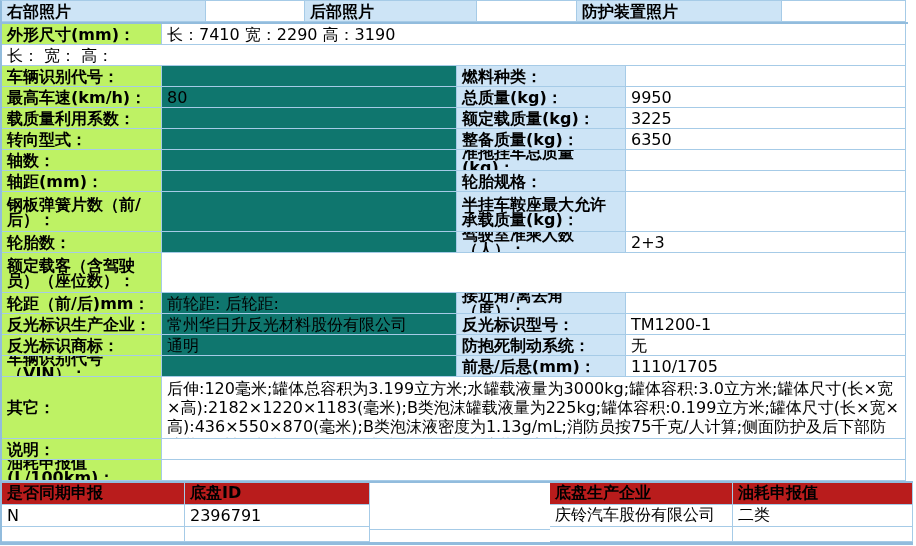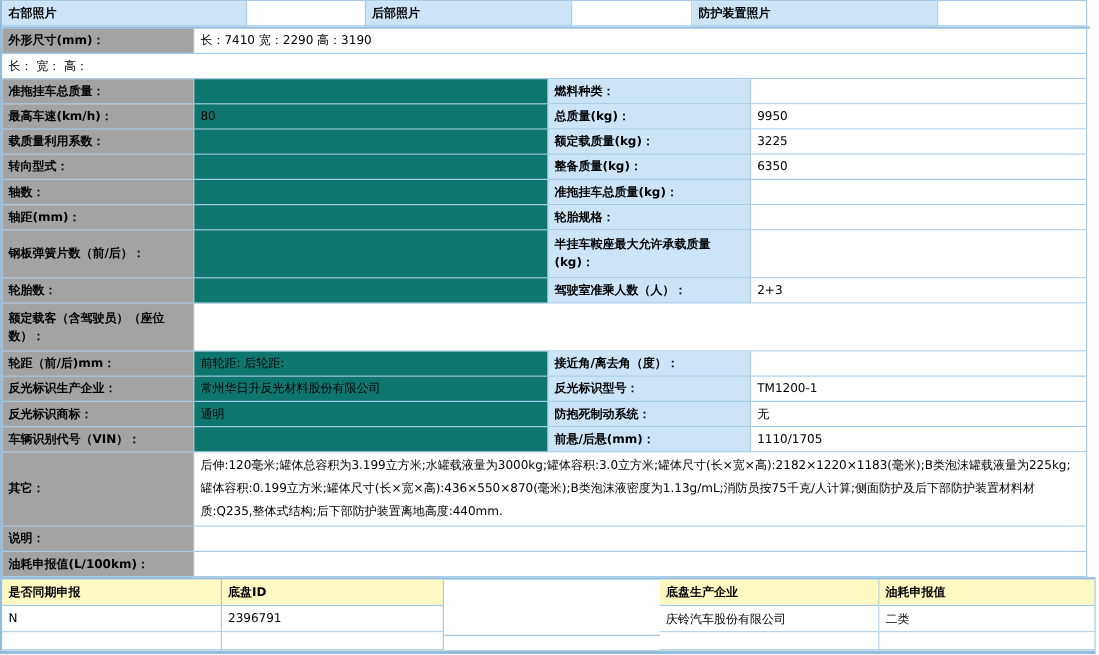--- a/index.html
+++ b/index.html
@@ -1,21 +1,21 @@
 <!DOCTYPE html>
 <html><head>
 <meta charset="utf-8">
 <style>
   html,body{margin:0;padding:0;background:#fff;}
   .page{
     position:relative;
     width:916px;height:546px;
     background:#fff;
     font-family:"DejaVu Sans","Liberation Sans",sans-serif;
-    font-size:10px;color:#000;
+    font-size:16px;color:#000;
     overflow:hidden;
   }
   .main-table{
     width:906px;
     border-left:2px solid #92bcdd;
     border-top:1px solid #a6cbe7;
     box-sizing:border-box;
   }
   .row{display:flex;height:21px;}
   .row.tall{height:40px;}
@@ -23,39 +23,39 @@
   .cell{
     box-sizing:border-box;
     border-right:1px solid #a6cbe7;
     border-bottom:1px solid #a6cbe7;
     display:flex;align-items:center;
     padding:0 5px;
     overflow:hidden;
     line-height:15px;
   }
   .lblc{background:#cde4f6;font-weight:bold;}
-  .lbl{background:#a3a3a3;font-weight:bold;width:160px;}
+  .lbl{background:#bef264;font-weight:bold;width:160px;}
   .lbl2{background:#cde4f6;font-weight:bold;width:169px;}
   .val{background:#0f766e;width:295px;}
   .valfill{background:#fff;flex:1;}
   .top{align-items:flex-start;padding-top:2px;line-height:19px;}
   .thickbar{height:2px;background:#92bcdd;width:906px;}
   .thickbar2{height:2px;background:#92bcdd;width:913px;}
   .bottombar{height:3px;background:#92bcdd;width:913px;}
   .chassis-table{width:913px;border-left:2px solid #92bcdd;box-sizing:border-box;}
   .crow{display:flex;height:22px;}
   .crow.short{height:15px;}
   .ccell{
     box-sizing:border-box;
     border-right:1px solid #a6cbe7;
     border-bottom:1px solid #a6cbe7;
     display:flex;align-items:center;
     padding:0 5px;overflow:hidden;background:#fff;
   }
-  .chead{background:#fef9c3;font-weight:bold;}
+  .chead{background:#b91c1c;font-weight:bold;}
   .c1{width:183px;}.c2{width:185px;}.c3{width:180px;margin-top:46px;}.c4{width:183px;}.c5{flex:1;}
 </style>
 </head>
 <body>
 
 <div class="page">
 
   <div class="main-table">
 
     <div class="row">
@@ -71,21 +71,21 @@
     <div class="row">
       <div class="cell lbl">外形尺寸(mm)：</div>
       <div class="cell valfill">长：7410 宽：2290 高：3190</div>
     </div>
 
     <div class="row">
       <div class="cell valfill">长： 宽： 高：</div>
     </div>
 
     <div class="row">
-      <div class="cell lbl">准拖挂车总质量：</div>
+      <div class="cell lbl">车辆识别代号：</div>
       <div class="cell val"></div>
       <div class="cell lbl2">燃料种类：</div>
       <div class="cell valfill"></div>
     </div>
 
     <div class="row">
       <div class="cell lbl">最高车速(km/h)：</div>
       <div class="cell val">80</div>
       <div class="cell lbl2">总质量(kg)：</div>
       <div class="cell valfill">9950</div>

